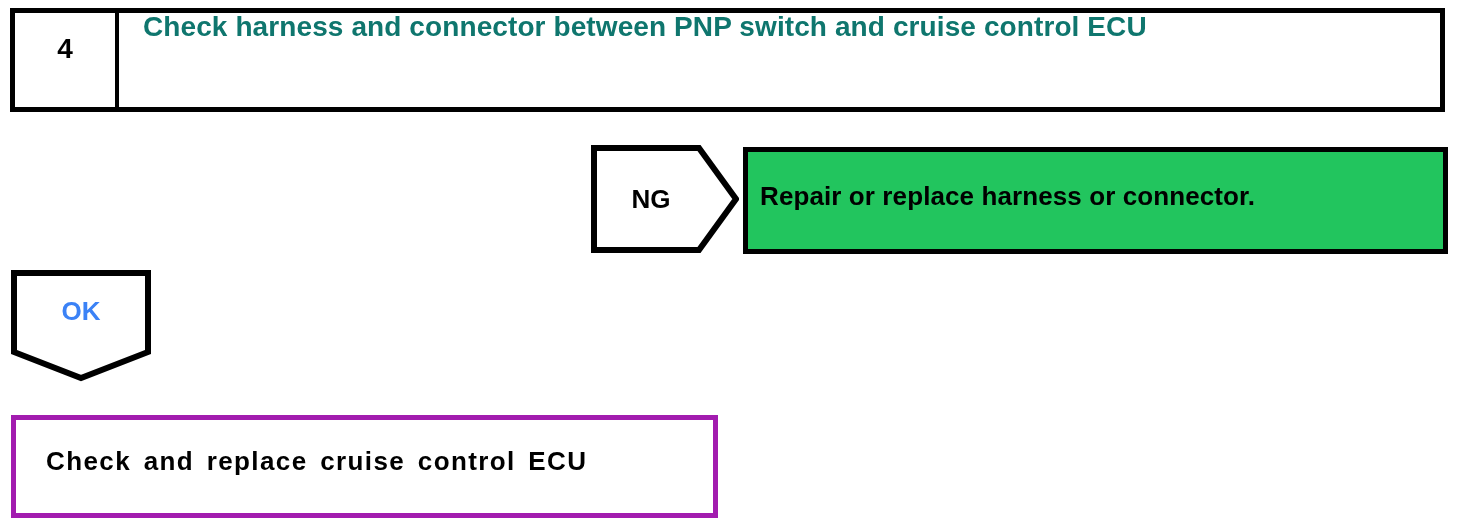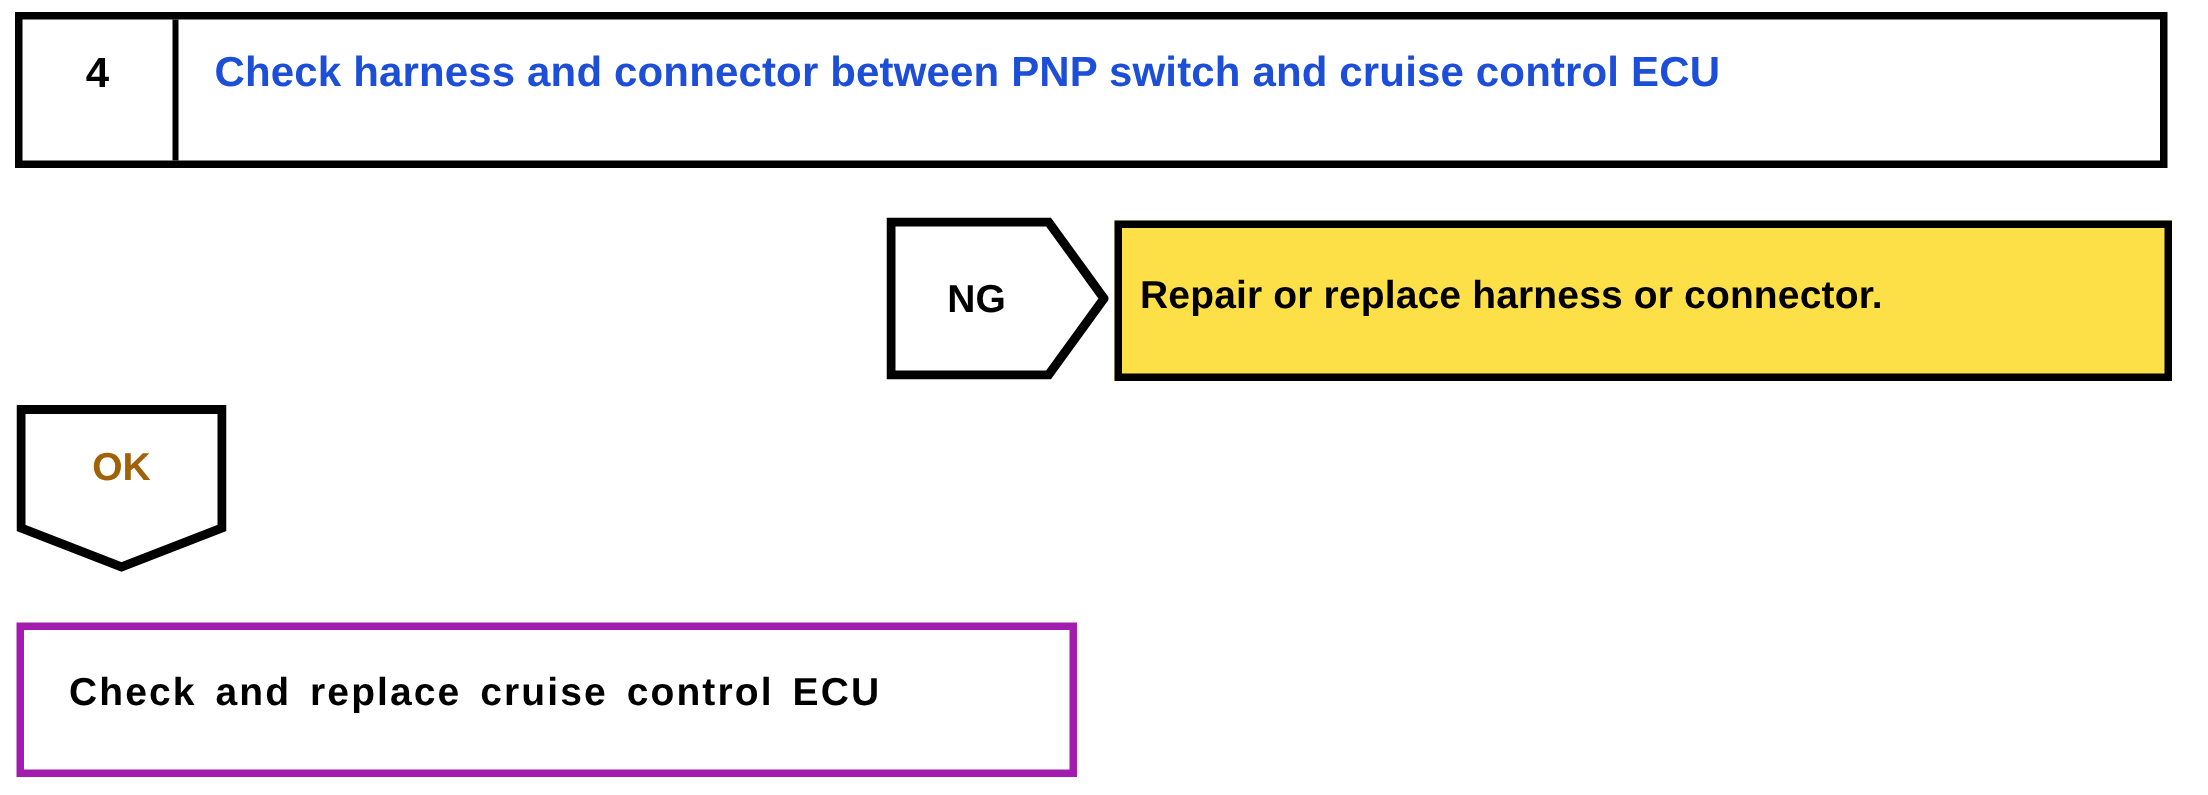--- a/index.html
+++ b/index.html
@@ -55,23 +55,22 @@
     left: 104px;
     top: 0;
     right: 0;
     height: 94px;
     display: flex;
     align-items: flex-start;
   }
   .step-title-text {
     font-size: 28px;
     font-weight: bold;
-    color: #1d4ed8;
-    line-height: 1;
-    margin-top: 21px;
+    color: #0f766e;
+    line-height: 1;
     margin-left: 24px;
     letter-spacing: 0.1px;
     white-space: nowrap;
   }
 
   
   .ng-arrow {
     position: absolute;
     left: 591px;
     top: 145px;
@@ -101,21 +100,21 @@
 
   
   .ng-result-box {
     position: absolute;
     left: 743px;
     top: 147px;
     width: 705px;
     height: 107px;
     border: 5px solid #000000;
     box-sizing: border-box;
-    background: #fde047;
+    background: #22c55e;
     display: flex;
     align-items: flex-start;
   }
   .ng-result-text {
     font-size: 26px;
     font-weight: bold;
     color: #000000;
     line-height: 1;
     margin-top: 31px;
     margin-left: 12px;
@@ -140,21 +139,21 @@
     position: absolute;
     left: 0;
     top: 0;
     width: 140px;
     height: 82px;
     display: flex;
     align-items: center;
     justify-content: center;
     font-size: 26px;
     font-weight: bold;
-    color: #a16207;
+    color: #3b82f6;
     letter-spacing: 0px;
     pointer-events: none;
   }
 
   
   .final-box {
     position: absolute;
     left: 11px;
     top: 415px;
     width: 707px;

